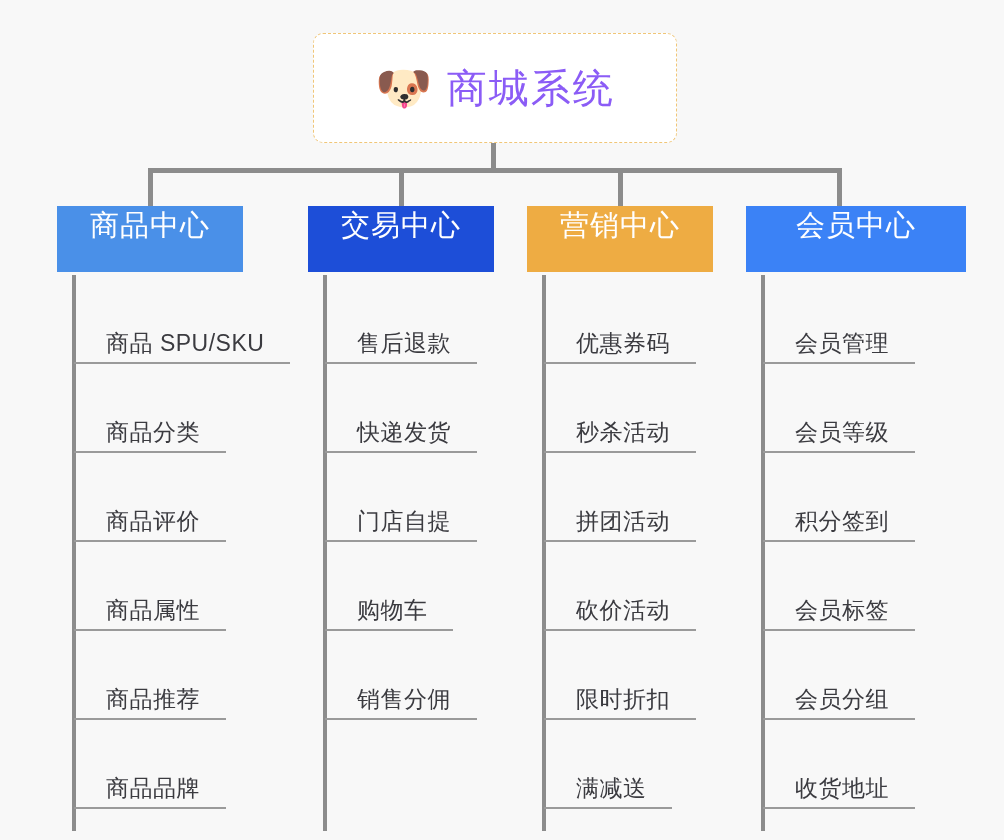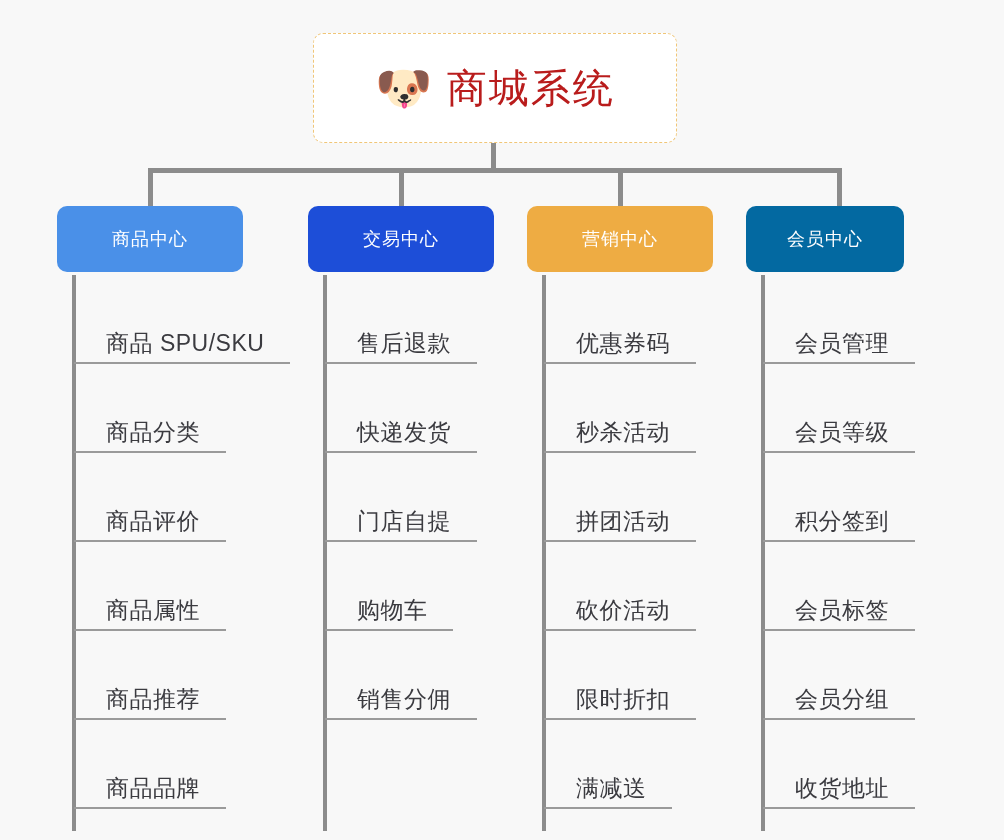--- a/index.html
+++ b/index.html
@@ -23,39 +23,39 @@
     display:flex;align-items:center;justify-content:center;
     gap:14px;
   }
   .root-emoji{
     font-size:46px;line-height:1;
     font-family:"DejaVu Sans",sans-serif;
     filter:saturate(1.1);
   }
   .root-title{
     font-size:40px;
-    color:#b91c1c;
+    color:#8b5cf6;
     letter-spacing:2px;
     font-weight:400;
   }
 
   
   .conn{position:absolute;background:#8c8c8c;}
   .conn-stem{left:491px;top:143px;width:5px;height:28px;}
   .conn-bus{left:149px;top:168px;width:688px;height:5px;}
   .conn-drop{top:168px;width:5px;height:40px;}
 
   
   .cat-box{
     position:absolute;
     top:206px;height:66px;
-    border-radius:10px;
-    display:flex;align-items:center;justify-content:center;
+    border-radius:0;
+    display:flex;justify-content:center;
     color:#ffffff;
-    font-size:18px;
+    font-size:29px;
     letter-spacing:1px;
   }
 
   
   .leaf-col{
     position:absolute;
     top:275px;
   }
   .leaf-spine{
     position:absolute;left:0;top:0;width:4px;height:556px;
@@ -183,21 +183,21 @@
         </div>
         <div class="leaf-item">
           <span class="leaf-label">限时折扣</span>
           <div class="leaf-rule" style="width: 152px;"></div>
         </div>
         <div class="leaf-item">
           <span class="leaf-label">满减送</span>
           <div class="leaf-rule" style="width: 128px;"></div>
         </div>
       </div>
-      <div class="cat-box" style="left: 746px; width: 158px; background: #0369a1;">
+      <div class="cat-box" style="left: 746px; width: 220px; background: #3b82f6;">
         <span>会员中心</span>
       </div>
       <div class="leaf-col" style="left: 761px;">
         <div class="leaf-spine"></div>
         <div class="leaf-item">
           <span class="leaf-label">会员管理</span>
           <div class="leaf-rule" style="width: 152px;"></div>
         </div>
         <div class="leaf-item">
           <span class="leaf-label">会员等级</span>

